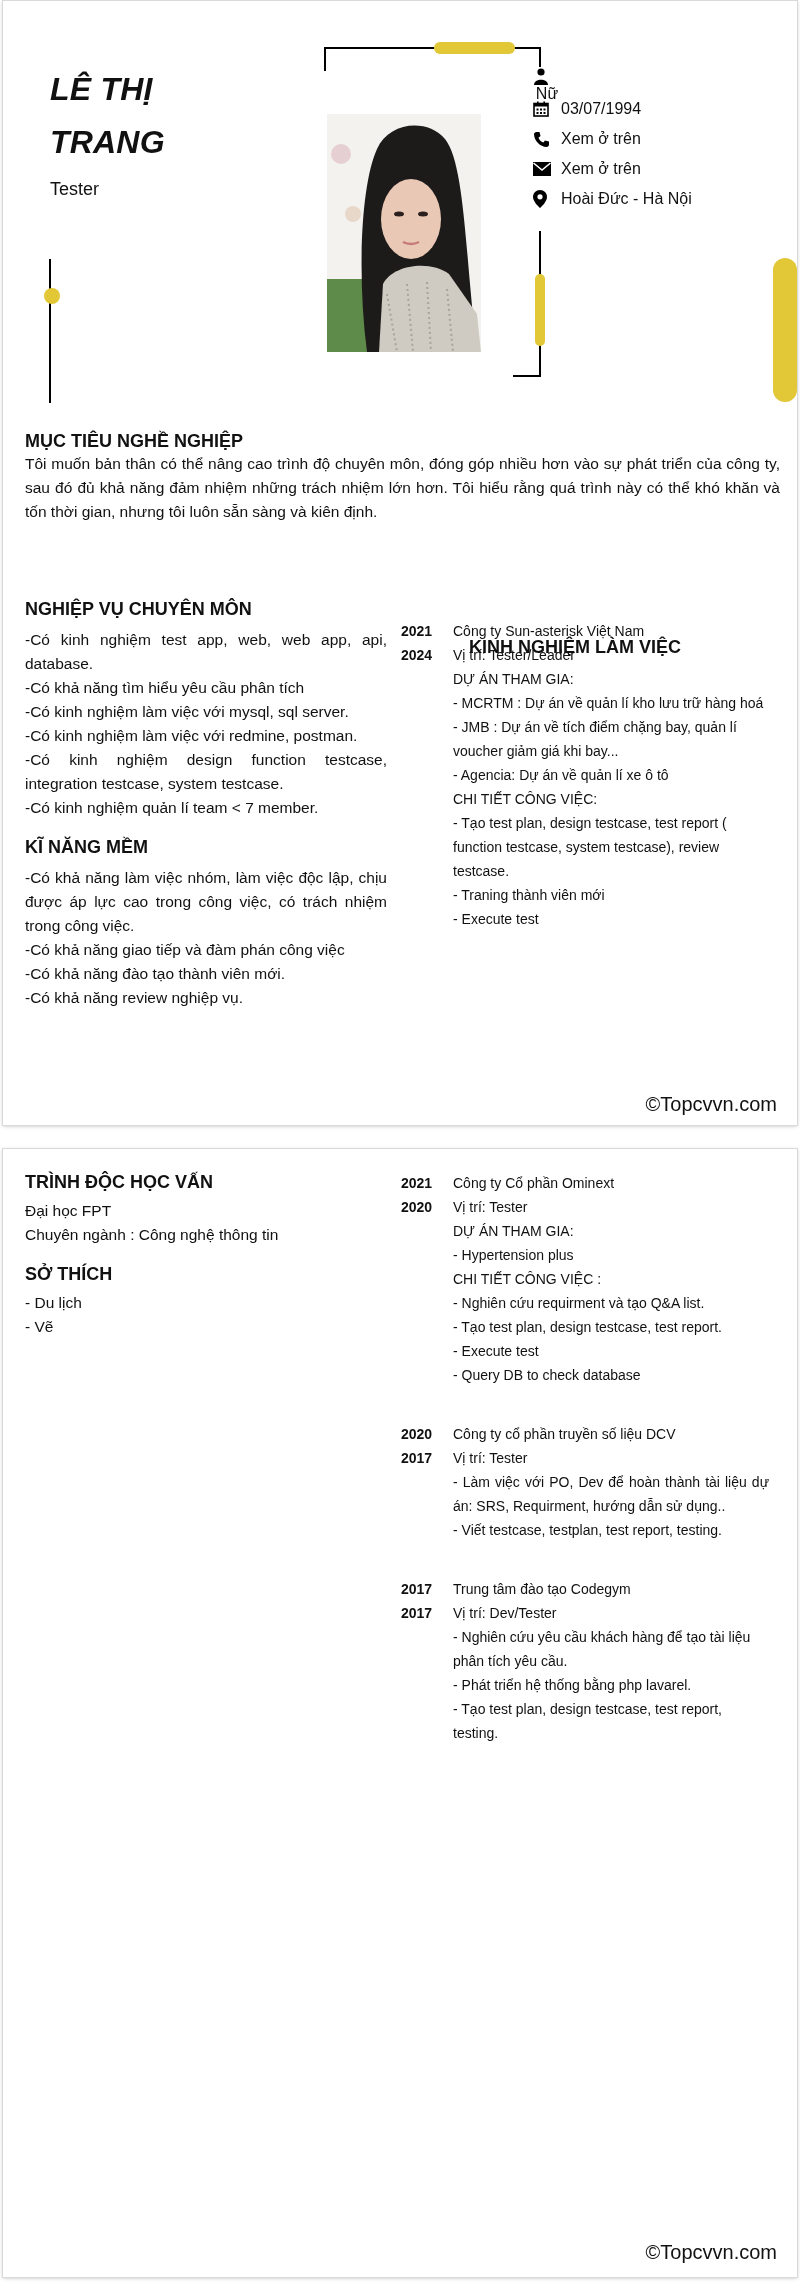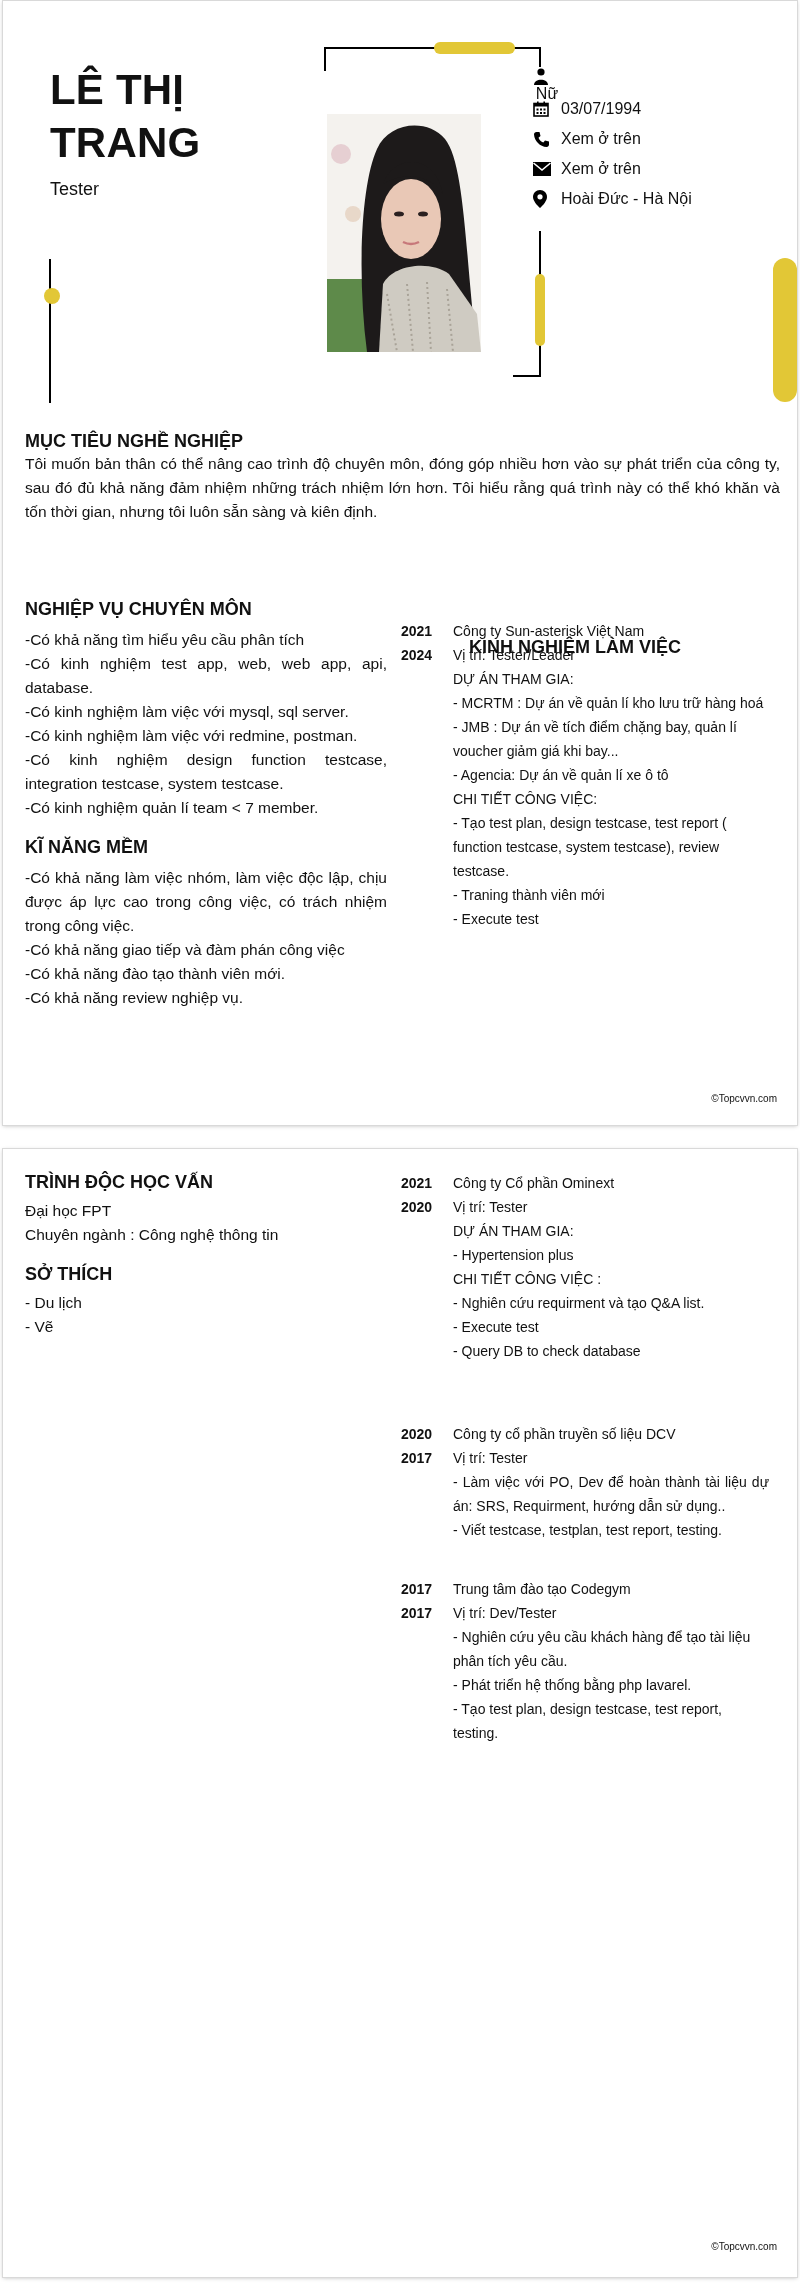--- a/index.html
+++ b/index.html
@@ -1,36 +1,36 @@
 <!DOCTYPE html>
 <html><head>
 <meta charset="utf-8">
 <style>
   html, body { margin: 0; padding: 0; background: #ffffff; }
   body { width: 800px; height: 2284px; position: relative; font-family: "Liberation Sans", sans-serif; color: #111; overflow: hidden; }
   .page { position: absolute; left: 3px; width: 794px; background: #fff; box-shadow: 0 0 0 1px #d9d9d9, 0 1px 4px rgba(0,0,0,0.25); }
   .page1 { top: 1px; height: 1124px; }
   .page2 { top: 1149px; height: 1128px; }
   .abs { position: absolute; }
-  .name { left: 47px; top: 62px; font-size: 42px; font-weight: bold; line-height: 53px; width: 250px; letter-spacing: 0.2px; }
+  .name { left: 47px; top: 62px; font-size: 32px; font-weight: bold; line-height: 53px; width: 250px; letter-spacing: 0.2px; font-style: italic; }
   .job { left: 47px; top: 178px; font-size: 18px; }
   .vline { background: #000; }
   .yellow { background: #e2c736; }
   .info-row { position: absolute; left: 530px; display: flex; align-items: center; font-size: 16px; height: 22px; }
   .info-row .ico { width: 20px; height: 18px; display: inline-flex; align-items: center; justify-content: flex-start; margin-right: 8px; }
   .photo { left: 324px; top: 113px; width: 154px; height: 238px; overflow: hidden; background: linear-gradient(180deg,#f3f1ee 0%, #f7f3ec 60%, #e5e2da 100%); }
   .sec-title { font-weight: bold; font-size: 18px; }
   .para { font-size: 15.5px; line-height: 24px; text-align: justify; }
   .list-line { font-size: 15.5px; line-height: 24px; text-align: justify; }
   .exp { position: absolute; left: 398px; width: 368px; font-size: 14px; line-height: 24px; }
   .exp-row { display: flex; }
   .yr { width: 52px; font-weight: bold; flex-shrink: 0; }
   .exp-body { flex: 1; text-align: left; }
   .exp-body.just { text-align: justify; }
-  .footer { font-size: 10px; }
+  .footer { font-size: 20px; }
 </style>
 </head>
 <body>
 
 <div class="page page1">
 
   <div class="abs name">
     <div>LÊ THỊ</div>
     <div>TRANG</div>
   </div>
@@ -117,22 +117,22 @@
     <span>Hoài Đức - Hà Nội</span>
   </div>
 
   <div class="abs yellow" style="left:770px; top:257px; width:24px; height:144px; border-radius:12px;"></div>
 
   <div class="abs sec-title" style="left:22px; top:430px;">MỤC TIÊU NGHỀ NGHIỆP</div>
   <div class="abs para" style="left:22px; top:451px; width:755px;">Tôi muốn bản thân có thể nâng cao trình độ chuyên môn, đóng góp nhiều hơn vào sự phát triển của công ty, sau đó đủ khả năng đảm nhiệm những trách nhiệm lớn hơn. Tôi hiểu rằng quá trình này có thể khó khăn và tốn thời gian, nhưng tôi luôn sẵn sàng và kiên định.</div>
 
   <div class="abs sec-title" style="left:22px; top:598px;">NGHIỆP VỤ CHUYÊN MÔN</div>
   <div class="abs" style="left:22px; top:627px; width:362px;">
+    <div class="list-line">-Có kinh nghiệm test app, web, web app, api, database.</div>
     <div class="list-line">-Có khả năng tìm hiểu yêu cầu phân tích</div>
-    <div class="list-line">-Có kinh nghiệm test app, web, web app, api, database.</div>
     <div class="list-line">-Có kinh nghiệm làm việc với mysql, sql server.</div>
     <div class="list-line">-Có kinh nghiệm làm việc với redmine, postman.</div>
     <div class="list-line">-Có kinh nghiệm design function testcase, integration testcase, system testcase.</div>
     <div class="list-line">-Có kinh nghiệm quản lí team &lt; 7 member.</div>
   </div>
 
   <div class="abs sec-title" style="left:22px; top:836px;">KĨ NĂNG MỀM</div>
   <div class="abs" style="left:22px; top:865px; width:362px;">
     <div class="list-line">-Có khả năng làm việc nhóm, làm việc độc lập, chịu được áp lực cao trong công việc, có trách nhiệm trong công việc.</div>
     <div class="list-line">-Có khả năng giao tiếp và đàm phán công việc</div>
@@ -217,20 +217,24 @@
     <div class="exp-row">
         <span class="yr"></span>
         <span class="exp-body">CHI TIẾT CÔNG VIỆC :</span>
       </div>
     <div class="exp-row">
         <span class="yr"></span>
         <span class="exp-body">- Nghiên cứu requirment và tạo Q&amp;A list.</span>
       </div>
     <div class="exp-row">
         <span class="yr"></span>
+        <span class="exp-body just">- Tạo test plan, design testcase, test report.</span>
+      </div>
+    <div class="exp-row">
+        <span class="yr"></span>
         <span class="exp-body">- Execute test</span>
       </div>
     <div class="exp-row">
         <span class="yr"></span>
         <span class="exp-body">- Query DB to check database</span>
       </div>
   </div>
 
   <div class="exp" style="top:273px;">
     <div class="exp-row">

